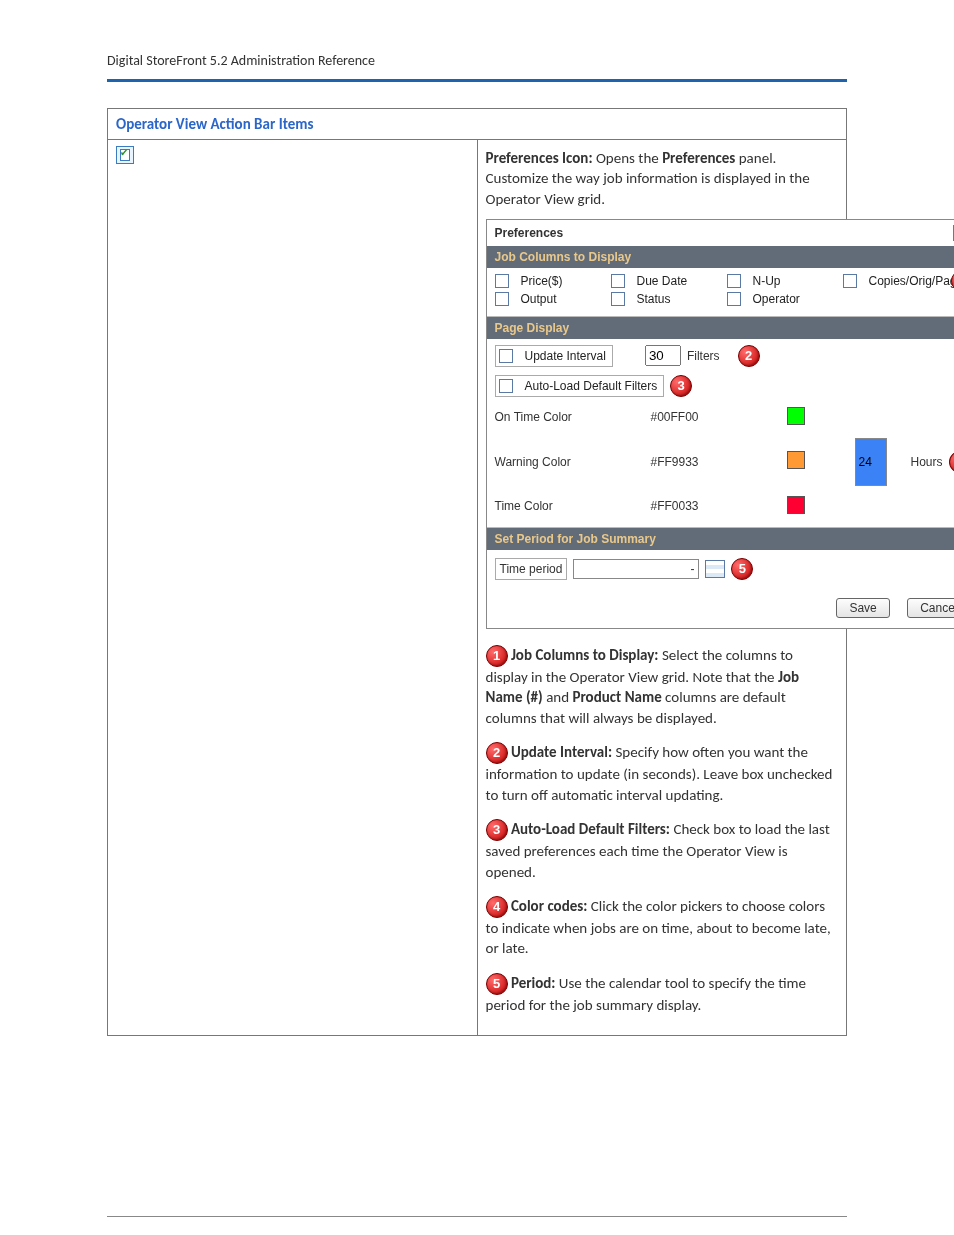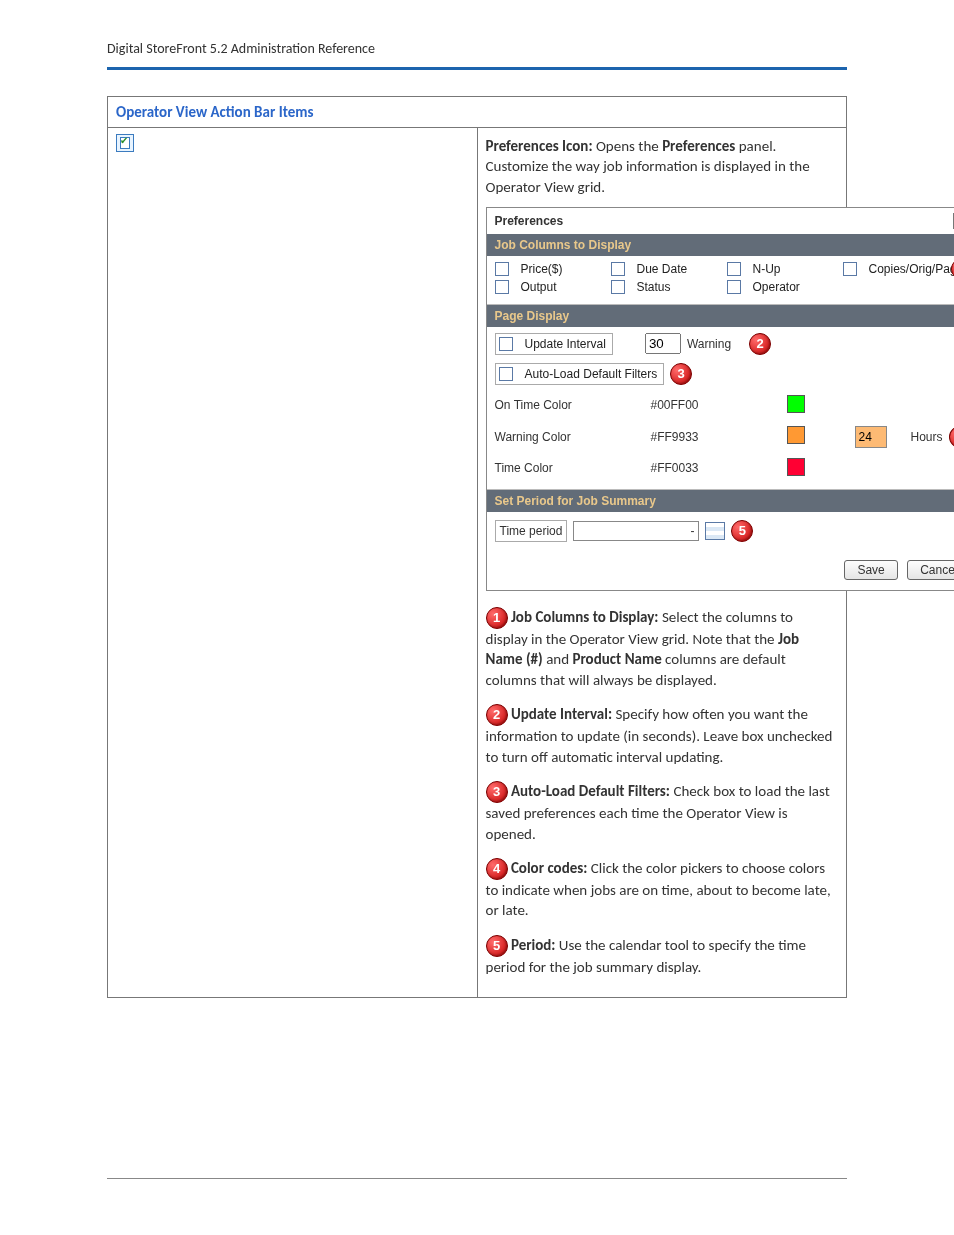--- a/index.html
+++ b/index.html
@@ -4,21 +4,21 @@
 <style>
   body {
     font-family: Calibri, "Segoe UI", Arial, sans-serif;
     font-size: 15px;
     color: #333;
     margin: 0;
     background: #fff;
   }
   .page { width: 954px; margin: 0 auto; padding: 40px 0 20px; box-sizing: border-box; }
   .content { width: 740px; margin: 0 auto; }
-  .doc-title { font-size: 14px; color: #333; padding-bottom: 6px; }
+  .doc-title { font-size: 14px; color: #333; padding-bottom: 6px; margin-top: 12px; }
   .top-rule { height: 3px; background: #1c64ae; margin-top: 4px; margin-bottom: 26px; }
   table.outer { border-collapse: collapse; width: 100%; table-layout: fixed; }
   table.outer td { border: 1px solid #777; vertical-align: top; padding: 6px 8px; font-size: 15px; }
   .heading-cell { color: #2b66c9; font-size: 17px; padding: 8px 10px; font-weight: bold; }
   td.iconcell { width: 215px; text-align: left; padding-top: 10px; }
   .pref-icon { width: 16px; height: 16px; background: #e8f4ff; border: 1px solid #3b7bbf; display: inline-block; position: relative; }
   .pref-icon::before { content: ""; position: absolute; left: 3px; top: 2px; width: 8px; height: 10px; background: #fff; border: 1px solid #3b7bbf; }
   .pref-icon::after { content: "✔"; position: absolute; left: 3px; top: -1px; font-size: 10px; color: #2b8f2b; }
   .detail p { margin: 2px 0 10px; line-height: 1.35; }
   b { font-weight: 700; }
@@ -26,24 +26,24 @@
   
   .panel { width: 492px; border: 1px solid #888; background: #fff; font-family: "MS Shell Dlg 2", Tahoma, Arial, sans-serif; font-size: 12px; color: #333; position: relative; margin-top: 4px; margin-bottom: 16px; }
   .panel-title { background: #fff; padding: 5px 8px; font-weight: 700; display: flex; justify-content: space-between; align-items: center; }
   .panel-title .xbtn { width: 16px; height: 14px; border: 1px solid #777; background: #ddd; text-align: center; line-height: 12px; font-size: 10px; font-family: Arial, sans-serif; cursor: pointer; }
   .section-hdr { background: #626c78; color: #e9c88b; padding: 4px 8px; font-weight: 700; }
   .section-body { padding: 6px 8px 10px; border-bottom: 1px solid #bbb; }
   .chk-row { display: grid; grid-template-columns: 110px 110px 110px 140px; gap: 4px 6px; }
   .chk { display: flex; align-items: center; gap: 12px; font-size: 12px; color: #222; }
   .chk .box { width: 12px; height: 12px; border: 1px solid #5a79a5; background: #fff; display: inline-block; }
   .kv-grid { display: grid; grid-template-columns: 150px 130px auto 50px 60px; align-items: center; row-gap: 10px; column-gap: 6px; font-size: 12px; }
-  .kv-grid .inp { width: 32px; height: 18px; border: 1px solid #888; background: #fdba74; padding: 1px 3px; font-family: inherit; font-size: 12px; }
+  .kv-grid .inp { width: 32px; height: 18px; border: 1px solid #888; background: #3b82f6; padding: 14px 3px; font-family: inherit; font-size: 12px; }
   .swatch { width: 16px; height: 16px; border: 1px solid #555; display: inline-block; }
   .btnbar { padding: 10px 8px; text-align: right; }
-  .btn { display: inline-block; padding: 2px 12px; border: 1px solid #666; background: linear-gradient(#fdfdfd, #e5e5e5); font-family: inherit; font-size: 12px; border-radius: 3px; cursor: pointer; margin-left: 6px; }
+  .btn { display: inline-block; padding: 2px 12px; border: 1px solid #666; background: linear-gradient(#fdfdfd, #e5e5e5); font-family: inherit; font-size: 12px; border-radius: 3px; cursor: pointer; margin-left: 14px; }
   .tp-row { display: flex; align-items: center; gap: 6px; padding: 8px; }
   .tp-lbl { padding: 3px 4px; border: 1px solid #aaa; }
   .tp-field { width: 120px; height: 18px; border: 1px solid #888; background: #fff; text-align: right; padding-right: 4px; line-height: 18px; }
   .cal-icon { width: 18px; height: 16px; border: 1px solid #5a79a5; background: repeating-linear-gradient(0deg, #dbe8f5 0 4px, #fff 4px 8px); position: relative; }
   .callout-pos { position: absolute; }
 
   .callout { display: inline-block; width: 18px; height: 18px; border-radius: 50%; background: radial-gradient(circle at 30% 30%, #ff6b6b, #c40000); color: #fff; font-weight: 700; font-size: 12px; text-align: center; line-height: 18px; border: 1px solid #7a0000; box-shadow: inset -1px -1px 2px rgba(0,0,0,.3); vertical-align: middle; font-family: Arial, sans-serif; }
   .callout-lg { width: 20px; height: 20px; line-height: 20px; font-size: 13px; }
 
   .desc-block { margin-top: 12px; }
@@ -117,21 +117,21 @@
 
             <div class="section-hdr">Page Display</div>
             <div class="section-body" style="position:relative;">
               <div style="display:flex; align-items:center; gap:6px; margin-bottom:8px;">
                 <label class="chk" style="border:1px solid #aaa; padding:3px 6px 3px 3px;">
                       <span class="box"></span>
                       <span>Update Interval</span>
                     </label>
                 <div style="width:20px;"></div>
                 <input class="inp" style="width: 28px;" value="30">
-                <span>Warning</span>
+                <span>Filters</span>
                 <span class="callout callout-lg" style="margin-left:12px;">2</span>
               </div>
               <div style="display:flex; align-items:center; gap:6px; margin-bottom:10px;">
                 <label class="chk" style="border:1px solid #aaa; padding:3px 6px 3px 3px;">
                       <span class="box"></span>
                       <span>Auto-Load Default Filters</span>
                     </label>
                 <span class="callout callout-lg">3</span>
               </div>
 

